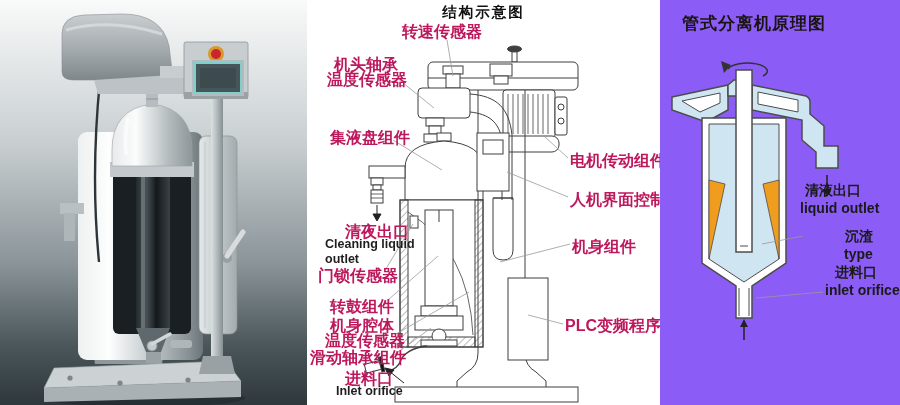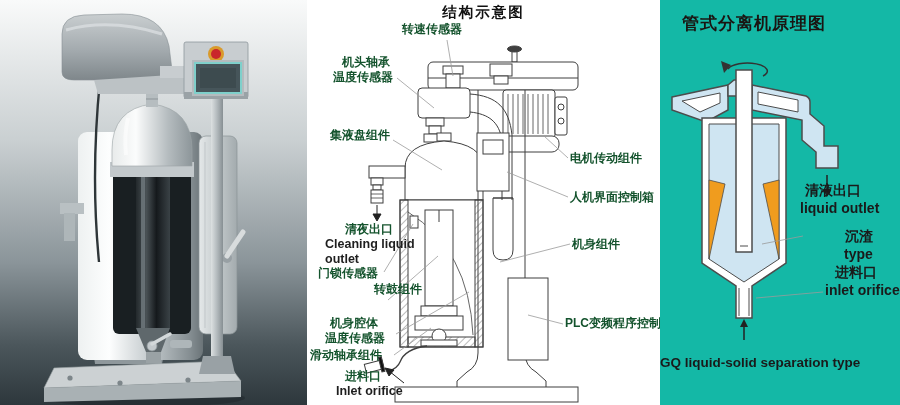--- a/index.html
+++ b/index.html
@@ -1,24 +1,24 @@
 <!DOCTYPE html>
 <html><head>
 <meta charset="utf-8">
 <style>
   html,body{margin:0;padding:0;background:#fff;}
   .stage{position:relative;width:900px;height:405px;background:#ffffff;overflow:hidden;
          font-family:"Liberation Sans","DejaVu Sans",sans-serif;padding-left:17px;}
   .panel{position:absolute;top:0;height:405px;}
   #photo-panel{left:0;width:307px;}
   #structure-panel{left:307px;width:353px;background:#fff;}
-  #principle-panel{left:660px;width:240px;background:#14b8a6;}
+  #principle-panel{left:660px;width:240px;background:#8b5cf6;}
   svg{display:block;}
   .abs{position:absolute;white-space:nowrap;line-height:1.2;}
-  .zh{font-weight:700;font-size:12px;color:#14532d;}
+  .zh{font-weight:700;font-size:16px;color:#be185d;}
   .en{font-weight:600;font-size:12.5px;color:#1e1e1e;}
   .diagram-title{font-weight:700;font-size:14.5px;color:#111;letter-spacing:2px;}
   .p-title{font-weight:700;font-size:17px;color:#1a1512;letter-spacing:1px;}
   .p-sub{font-weight:600;font-size:14px;color:#2a2a2a;}
   .zh2{font-weight:700;font-size:14px;color:#1a1a1a;}
   .en2{font-weight:600;font-size:14px;color:#1a1a1a;}
   .foot-zh{font-weight:700;font-size:15px;color:#1a1a1a;}
   .foot-en{font-weight:600;font-size:13.5px;color:#1a1a1a;}
 </style>
 </head>
@@ -272,21 +272,21 @@
     </svg>
 
     <div class="abs zh" style="left:95px;top:22px;">转速传感器</div>
     <div class="abs zh" style="left:26px;top:55px;width:66px;text-align:center;">机头轴承</div>
     <div class="abs zh" style="left:20px;top:70px;width:72px;text-align:center;">温度传感器</div>
     <div class="abs zh" style="left:23px;top:128px;">集液盘组件</div>
     <div class="abs zh" style="left:38px;top:222px;">清夜出口</div>
     <div class="abs en" style="left:18px;top:237px;">Cleaning liquid</div>
     <div class="abs en" style="left:18px;top:252px;">outlet</div>
     <div class="abs zh" style="left:11px;top:266px;">门锁传感器</div>
-    <div class="abs zh" style="left:23px;top:282px;margin-left:44px;">转鼓组件</div>
+    <div class="abs zh" style="left:23px;top:297px;">转鼓组件</div>
     <div class="abs zh" style="left:23px;top:316px;">机身腔体</div>
     <div class="abs zh" style="left:18px;top:331px;">温度传感器</div>
     <div class="abs zh" style="left:3px;top:348px;">滑动轴承组件</div>
     <div class="abs zh" style="left:38px;top:369px;">进料口</div>
     <div class="abs en" style="left:29px;top:384px;">Inlet orifice</div>
     <div class="abs zh" style="left:263px;top:151px;">电机传动组件</div>
     <div class="abs zh" style="left:263px;top:190px;">人机界面控制箱</div>
     <div class="abs zh" style="left:265px;top:237px;">机身组件</div>
     <div class="abs zh" style="left:258px;top:316px;">PLC变频程序控制箱</div>
   </div>
@@ -334,16 +334,15 @@
         <line x1="96" y1="298" x2="163" y2="292"></line>
       </g>
     </svg>
 
     <div class="abs zh2" style="left:145px;top:182px;">清液出口</div>
     <div class="abs en2" style="left:140px;top:200px;">liquid outlet</div>
     <div class="abs zh2" style="left:185px;top:228px;text-align:right;">沉渣</div>
     <div class="abs en2" style="left:184px;top:246px;">type</div>
     <div class="abs zh2" style="left:175px;top:264px;">进料口</div>
     <div class="abs en2" style="left:165px;top:282px;">inlet orifice</div>
-    <div class="abs foot-en" style="left:0;top:355px;width:200px;text-align:center;">GQ liquid-solid separation type</div>
   </div>
 
 </div>
 
 </body></html>

